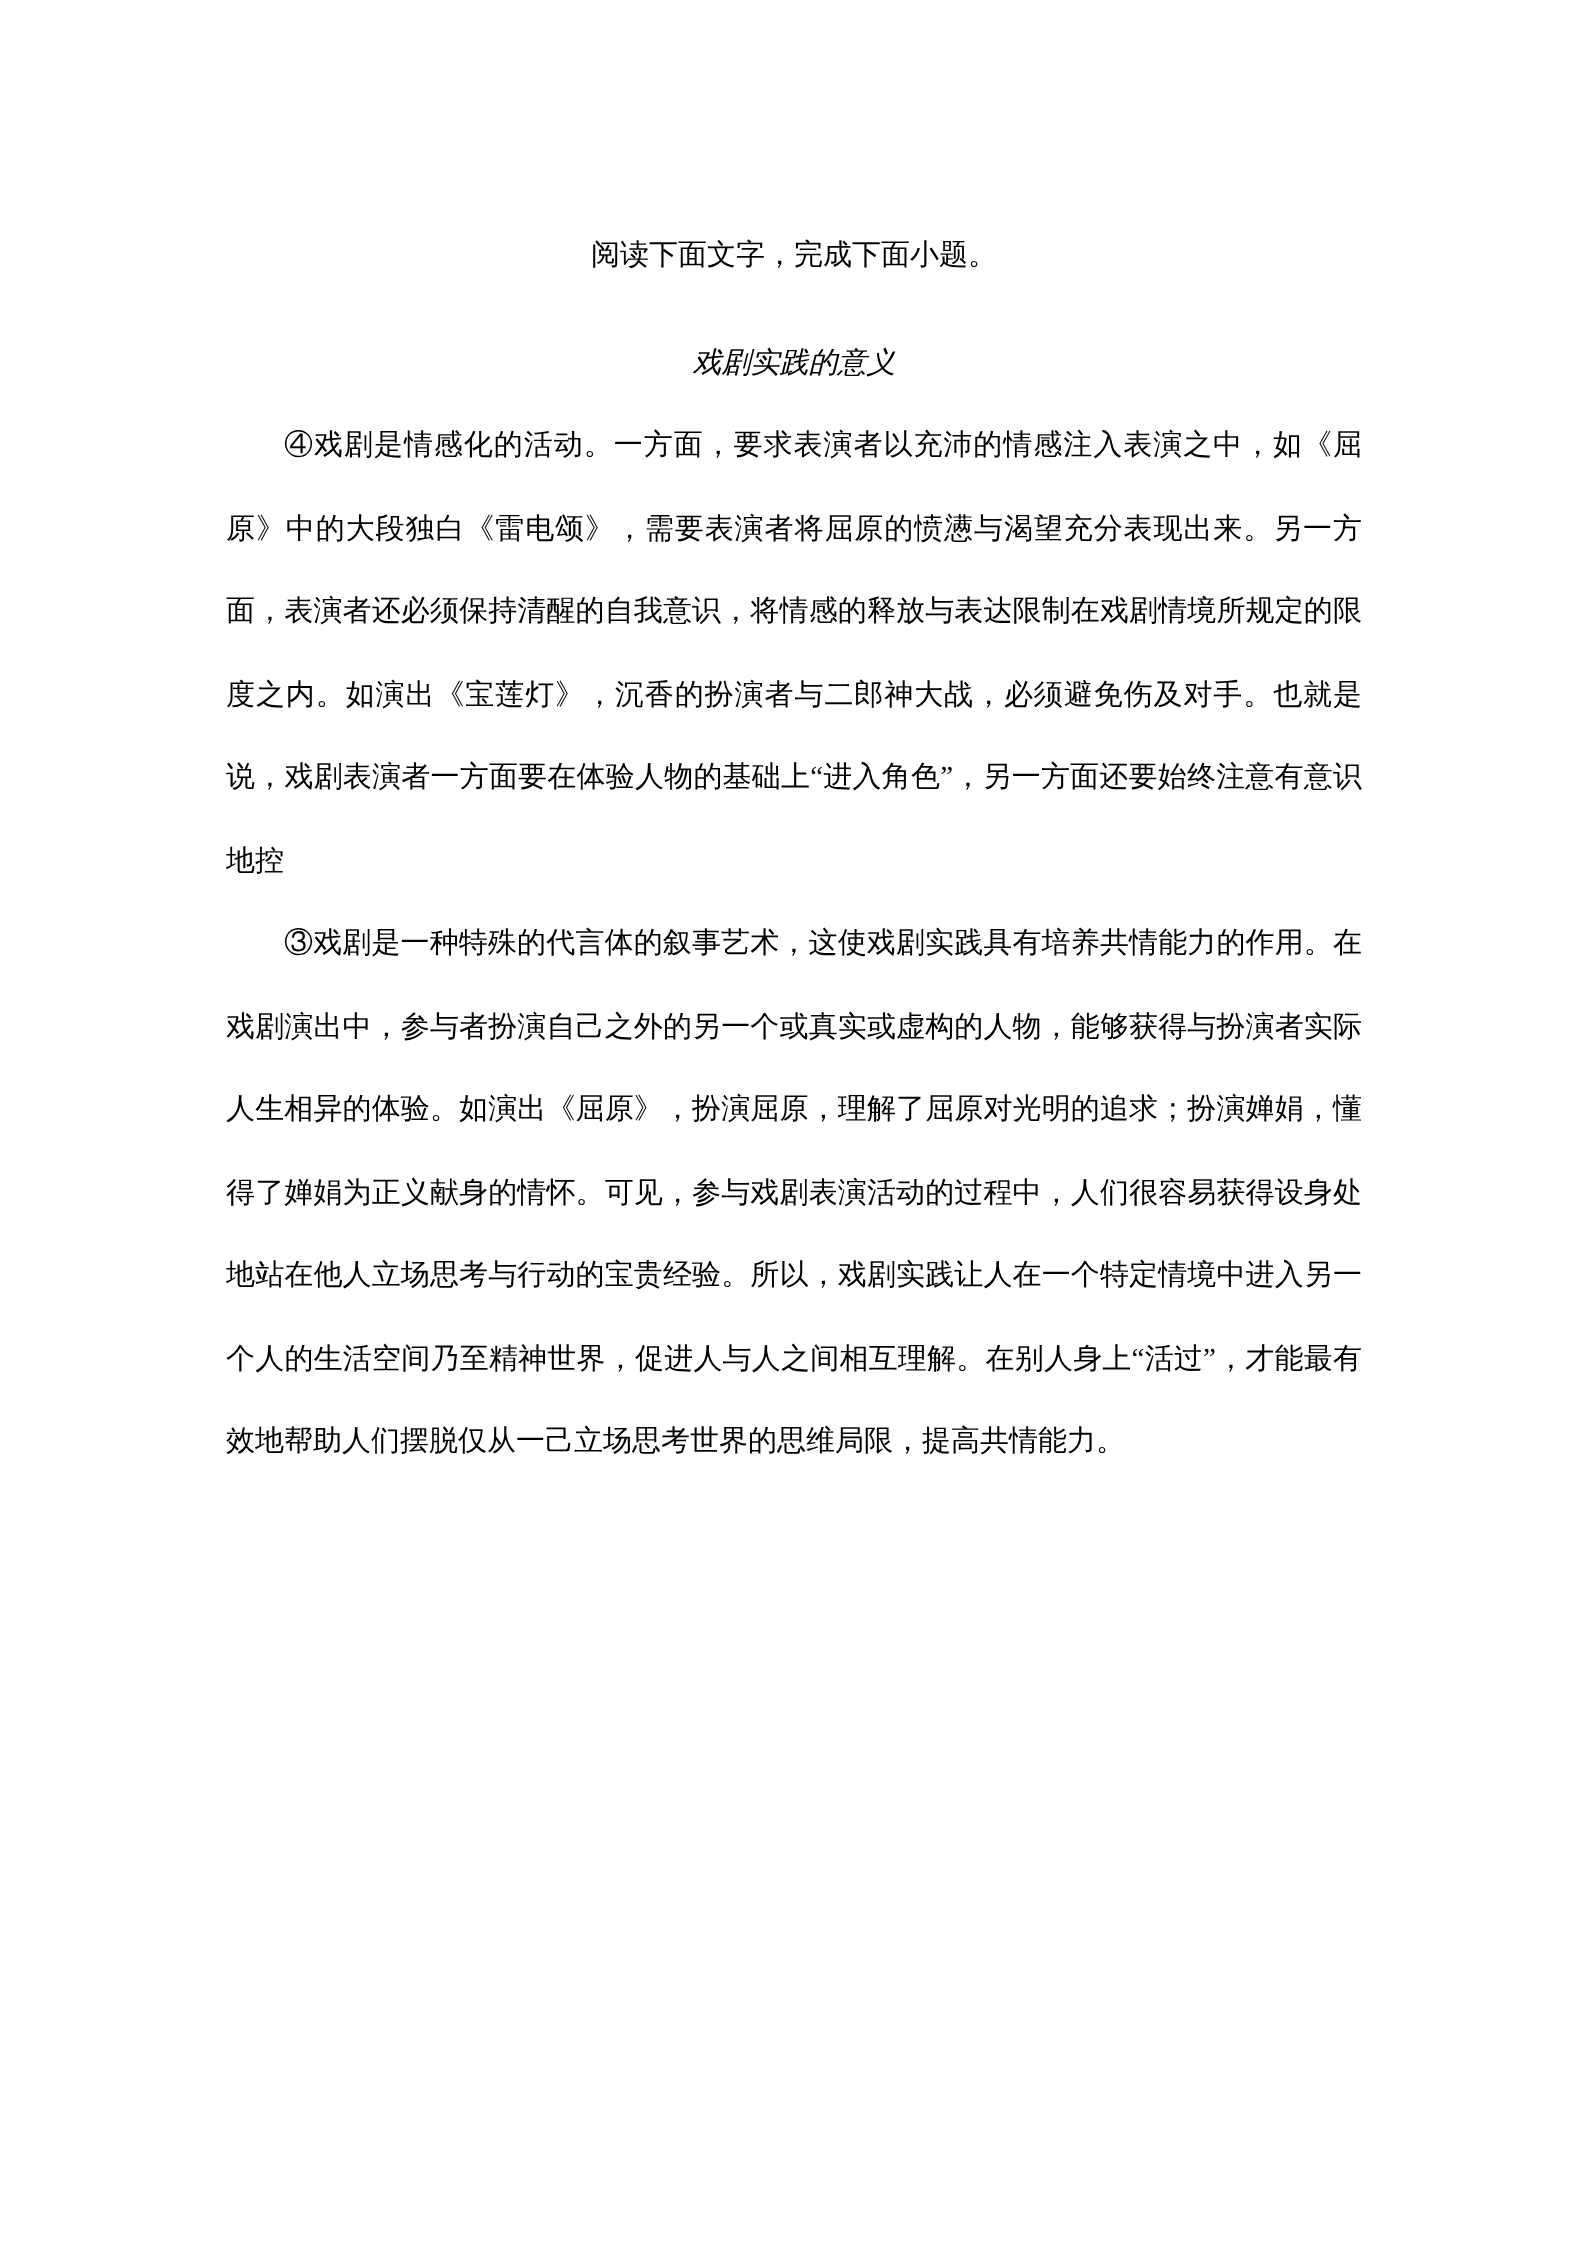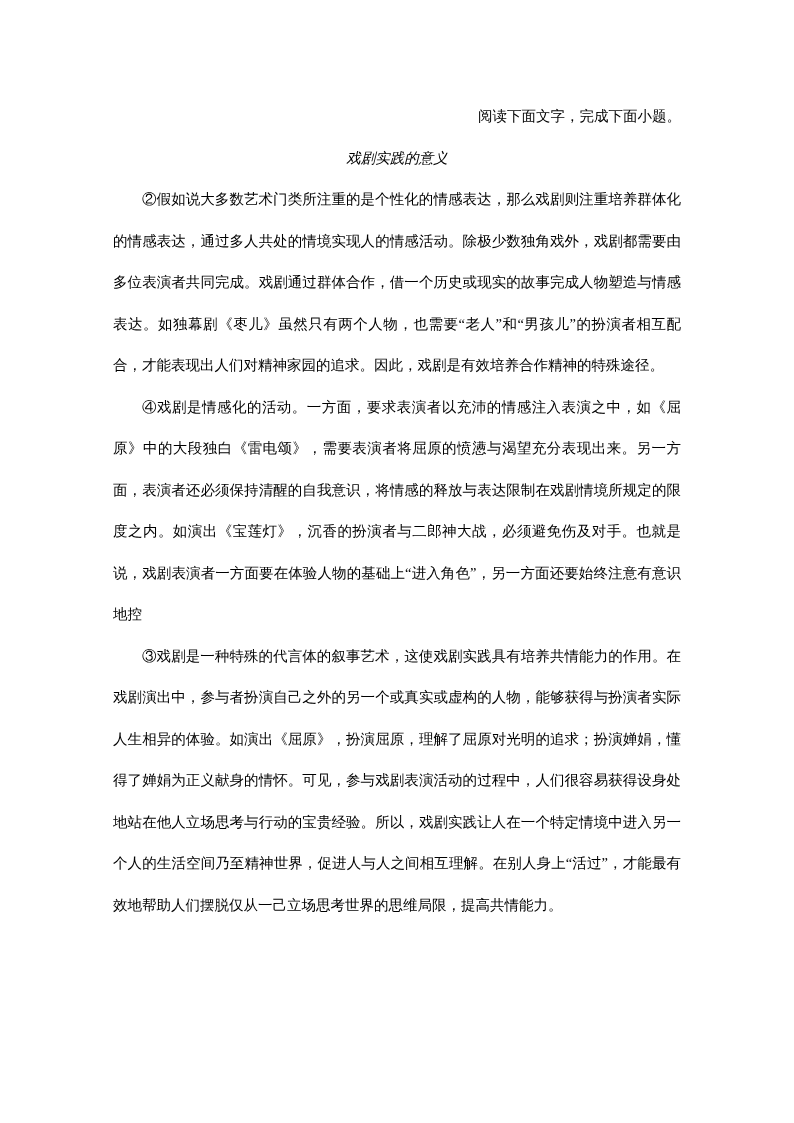--- a/index.html
+++ b/index.html
@@ -19,22 +19,22 @@
   .content {
     position: absolute;
     top: 96px;
     left: 113px;
     width: 568px;
     font-size: 14.5px;
     line-height: 41.5px;
     letter-spacing: 0;
   }
   .instruction {
-    margin: 0;
-    text-align: right;
+    margin: 12px;
+    text-align: center;
     text-indent: 0;
   }
   .article-title {
     margin: 0;
     font-size: 14.5px;
     font-weight: normal;
     text-align: center;
     font-style: italic;
   }
   .para {
@@ -44,17 +44,16 @@
     text-justify: inter-ideograph;
   }
 </style>
 </head>
 <body>
 
 <div class="page">
   <div class="content">
     <p class="instruction">阅读下面文字，完成下面小题。</p>
     <h1 class="article-title">戏剧实践的意义</h1>
-    <p class="para">②假如说大多数艺术门类所注重的是个性化的情感表达，那么戏剧则注重培养群体化的情感表达，通过多人共处的情境实现人的情感活动。除极少数独角戏外，戏剧都需要由多位表演者共同完成。戏剧通过群体合作，借一个历史或现实的故事完成人物塑造与情感表达。如独幕剧《枣儿》虽然只有两个人物，也需要“老人”和“男孩儿”的扮演者相互配合，才能表现出人们对精神家园的追求。因此，戏剧是有效培养合作精神的特殊途径。</p>
     <p class="para">④戏剧是情感化的活动。一方面，要求表演者以充沛的情感注入表演之中，如《屈原》中的大段独白《雷电颂》，需要表演者将屈原的愤懑与渴望充分表现出来。另一方面，表演者还必须保持清醒的自我意识，将情感的释放与表达限制在戏剧情境所规定的限度之内。如演出《宝莲灯》，沉香的扮演者与二郎神大战，必须避免伤及对手。也就是说，戏剧表演者一方面要在体验人物的基础上“进入角色”，另一方面还要始终注意有意识地控</p>
     <p class="para">③戏剧是一种特殊的代言体的叙事艺术，这使戏剧实践具有培养共情能力的作用。在戏剧演出中，参与者扮演自己之外的另一个或真实或虚构的人物，能够获得与扮演者实际人生相异的体验。如演出《屈原》，扮演屈原，理解了屈原对光明的追求；扮演婵娟，懂得了婵娟为正义献身的情怀。可见，参与戏剧表演活动的过程中，人们很容易获得设身处地站在他人立场思考与行动的宝贵经验。所以，戏剧实践让人在一个特定情境中进入另一个人的生活空间乃至精神世界，促进人与人之间相互理解。在别人身上“活过”，才能最有效地帮助人们摆脱仅从一己立场思考世界的思维局限，提高共情能力。</p>
   </div>
 </div>
 
 </body></html>

